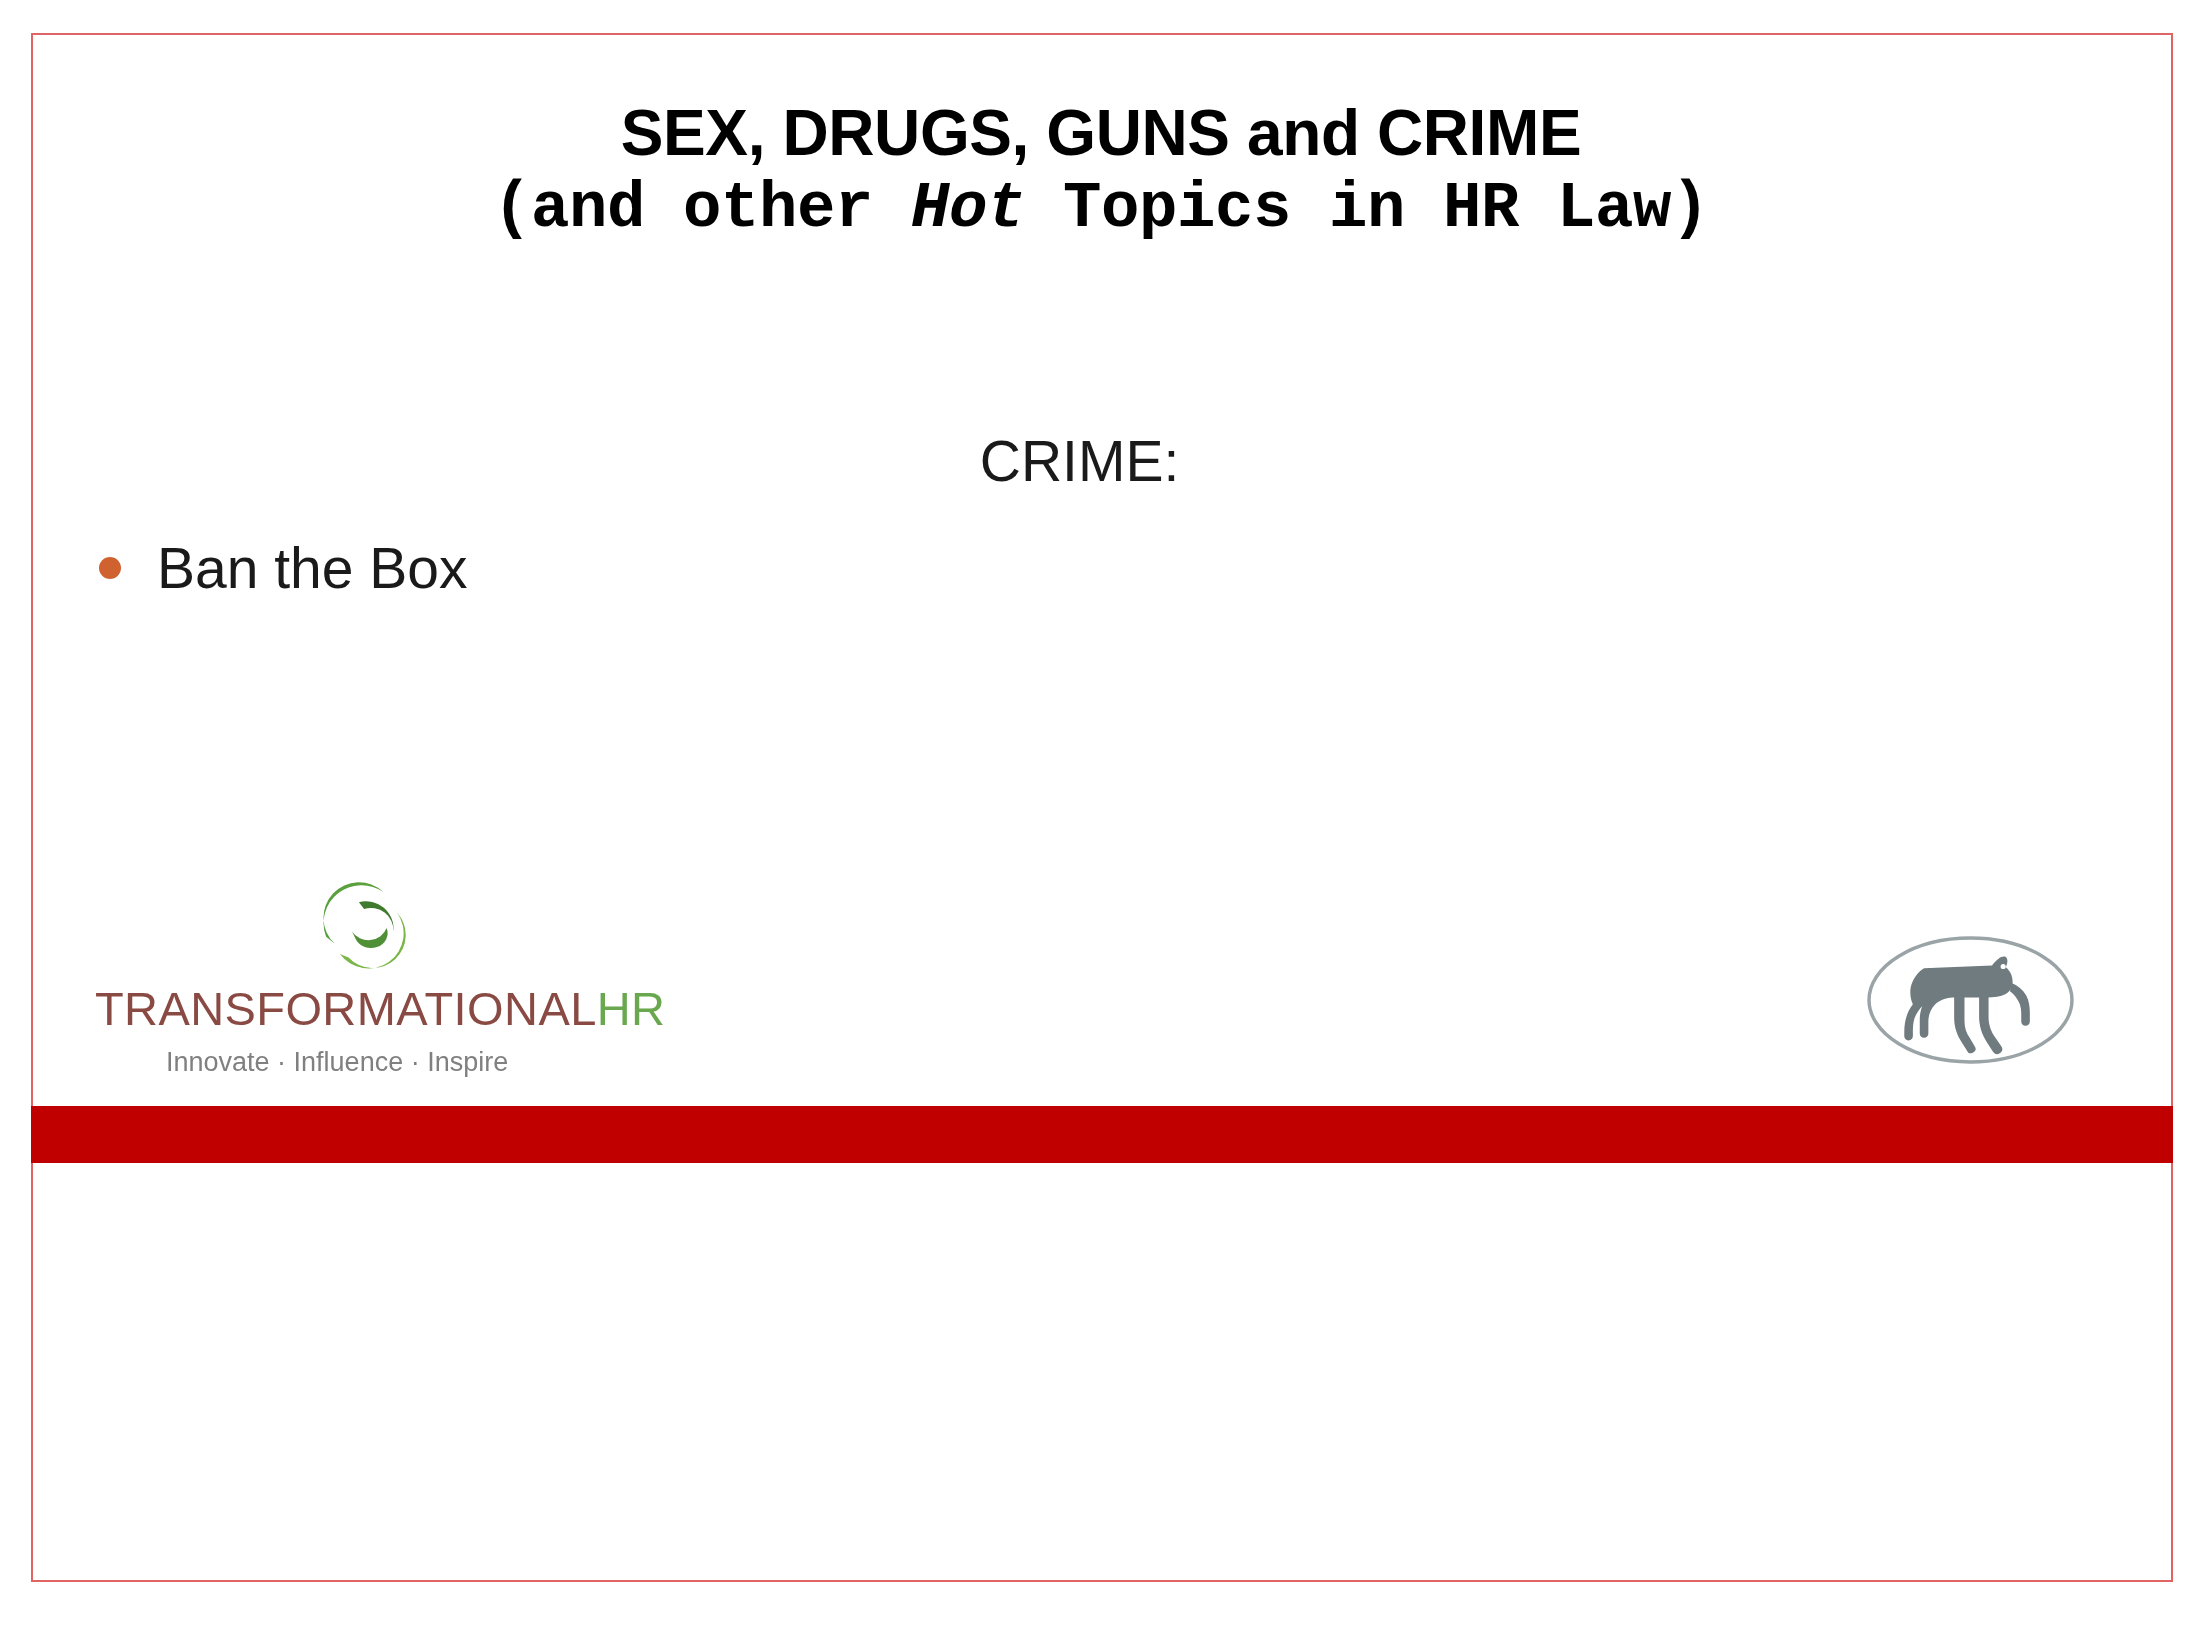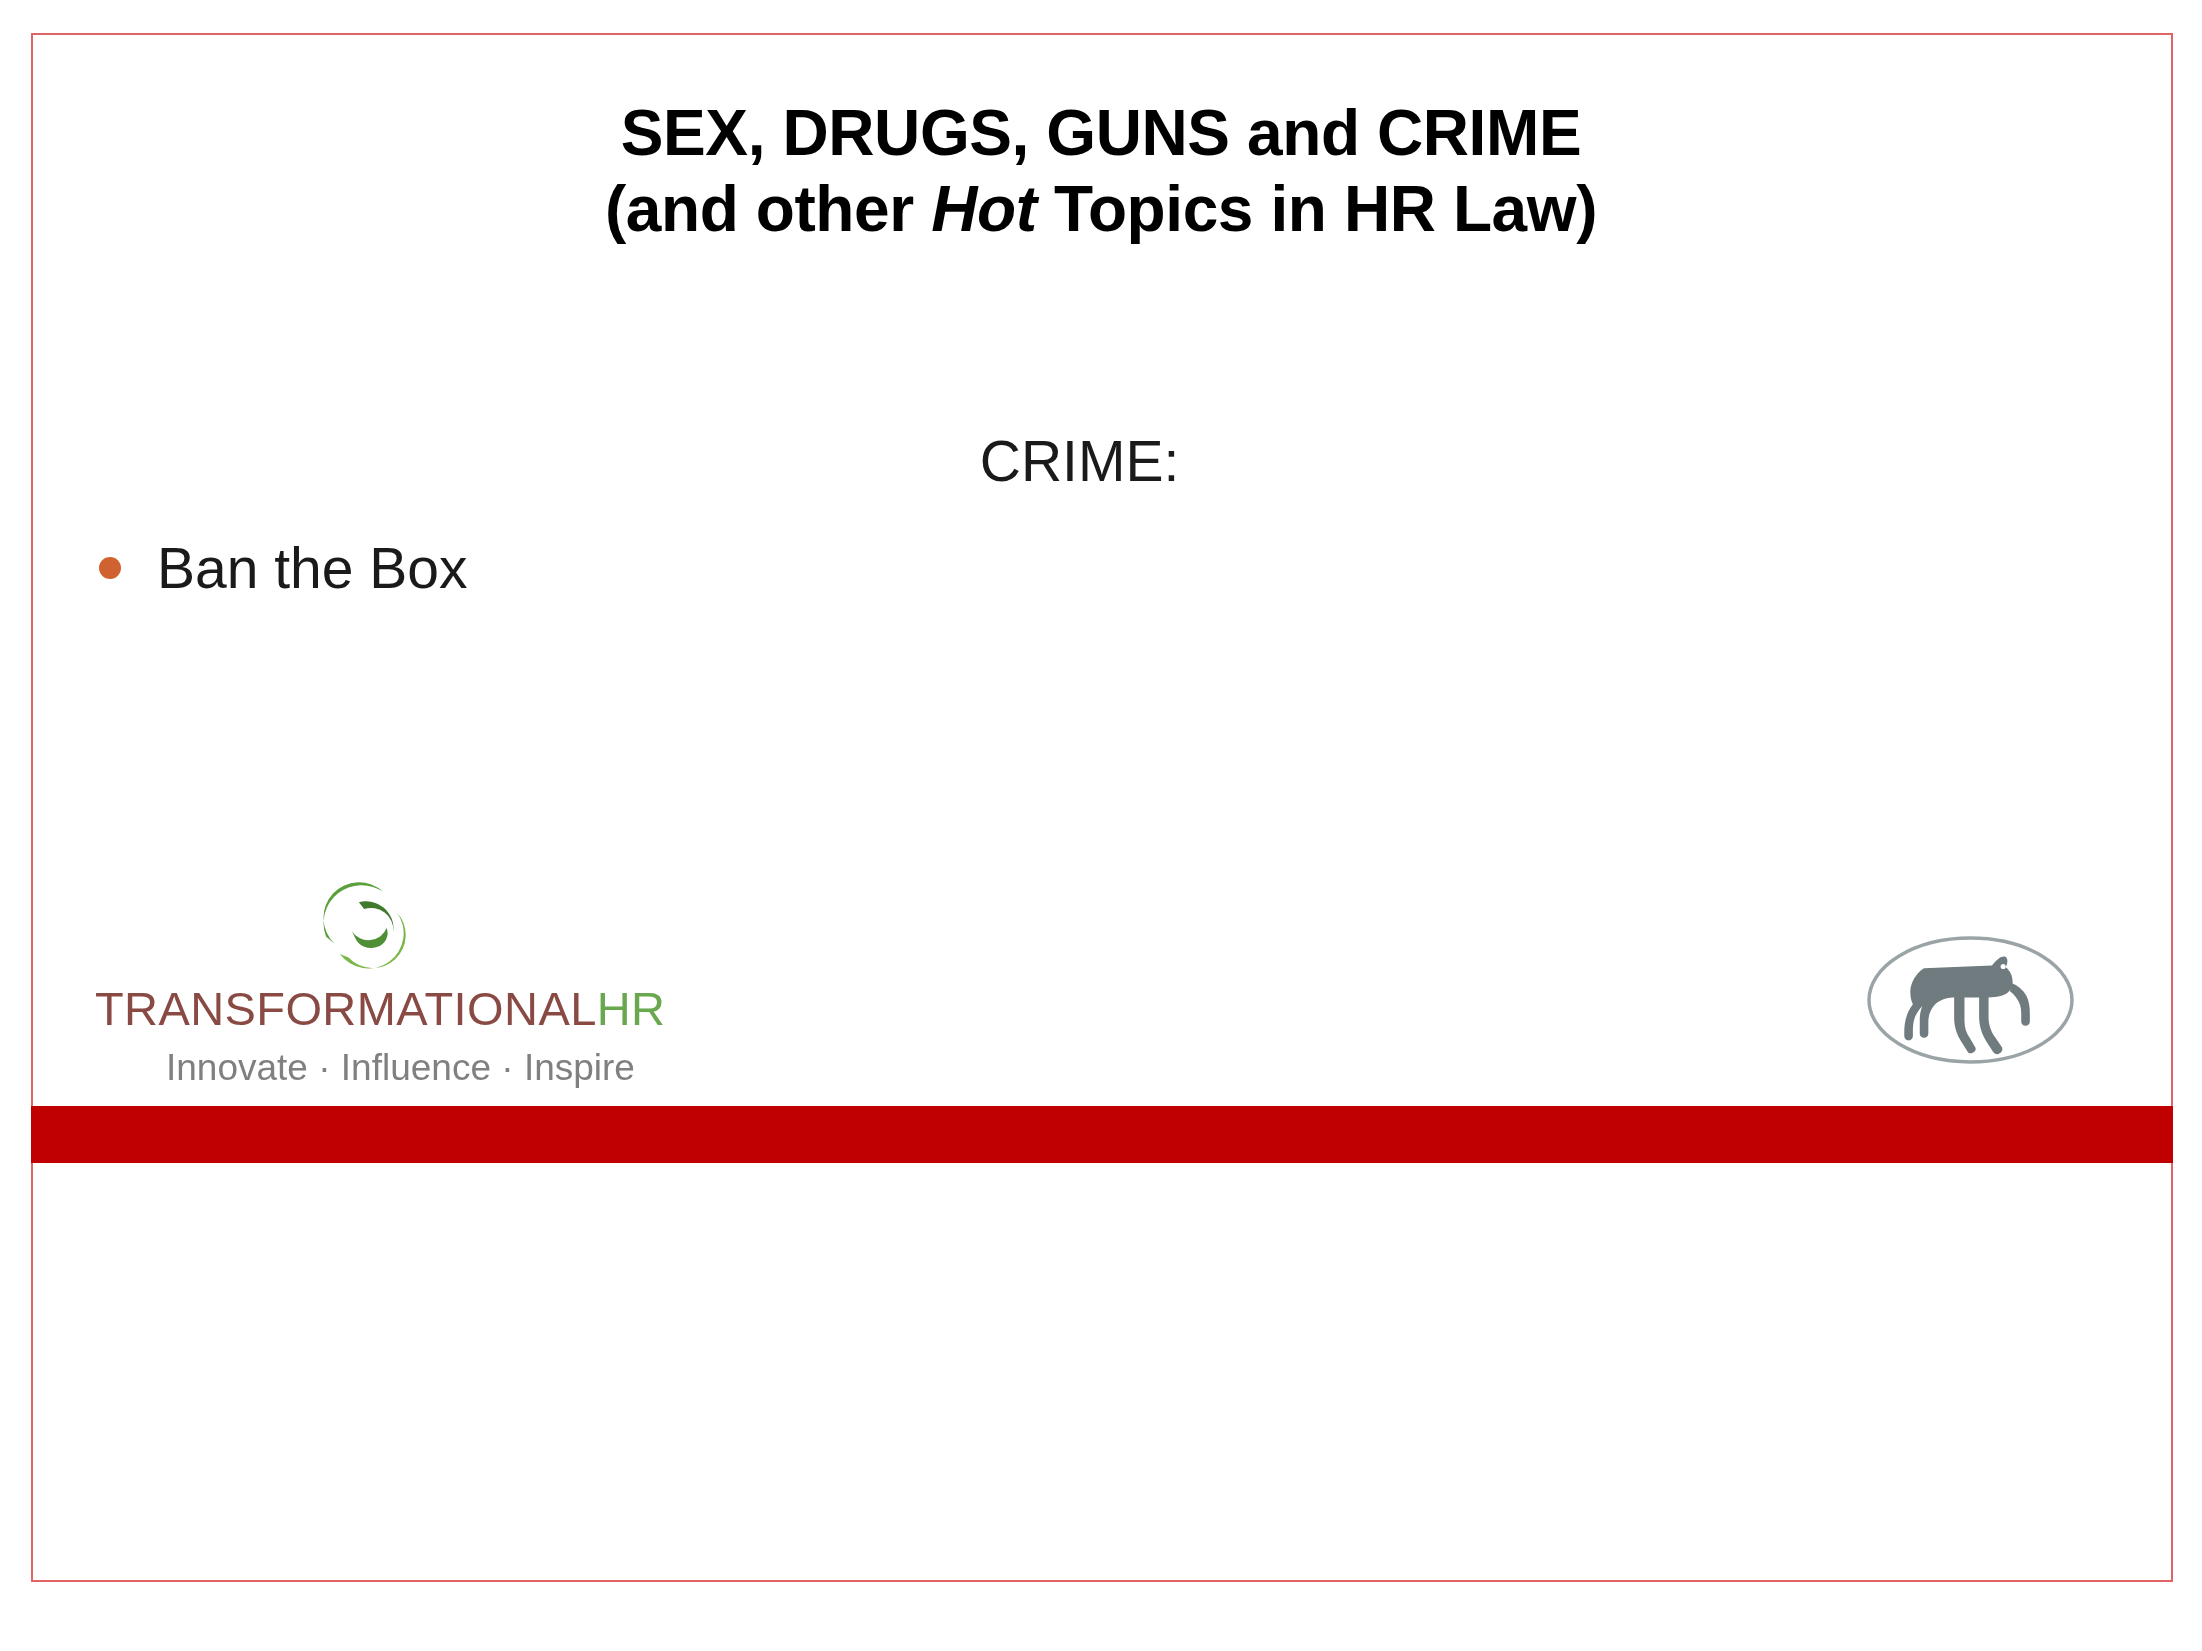--- a/index.html
+++ b/index.html
@@ -42,21 +42,21 @@
     top: 96px;
     width: 1858px;
     text-align: center;
     color: #000000;
     font-weight: bold;
     font-size: 64px;
     line-height: 1.18;
     letter-spacing: -0.4px;
   }
   .title-line-1 { display: block; }
-  .title-line-2 { display: block; }
+  .title-line-2 { display: block; font-family: Liberation Mono, monospace; }
   .title-italic { font-style: italic; }
 
   
   .body-area {
     position: absolute;
     left: 90px;
     top: 430px;
     width: 1979px;
     text-align: center;
   }
@@ -123,21 +123,21 @@
     font-size: 47px;
     letter-spacing: 0.4px;
     white-space: nowrap;
   }
   .wm-main { color: #8a4a44; }
   .wm-hr { color: #6aa84f; }
   .brand-tagline {
     position: absolute;
     left: 71px;
     top: 169px;
-    font-size: 37px;
+    font-size: 27px;
     color: #808080;
     white-space: nowrap;
   }
 
   
   .dog-emblem {
     position: absolute;
     right: 125px;
     bottom: 127px;
     width: 215px;

